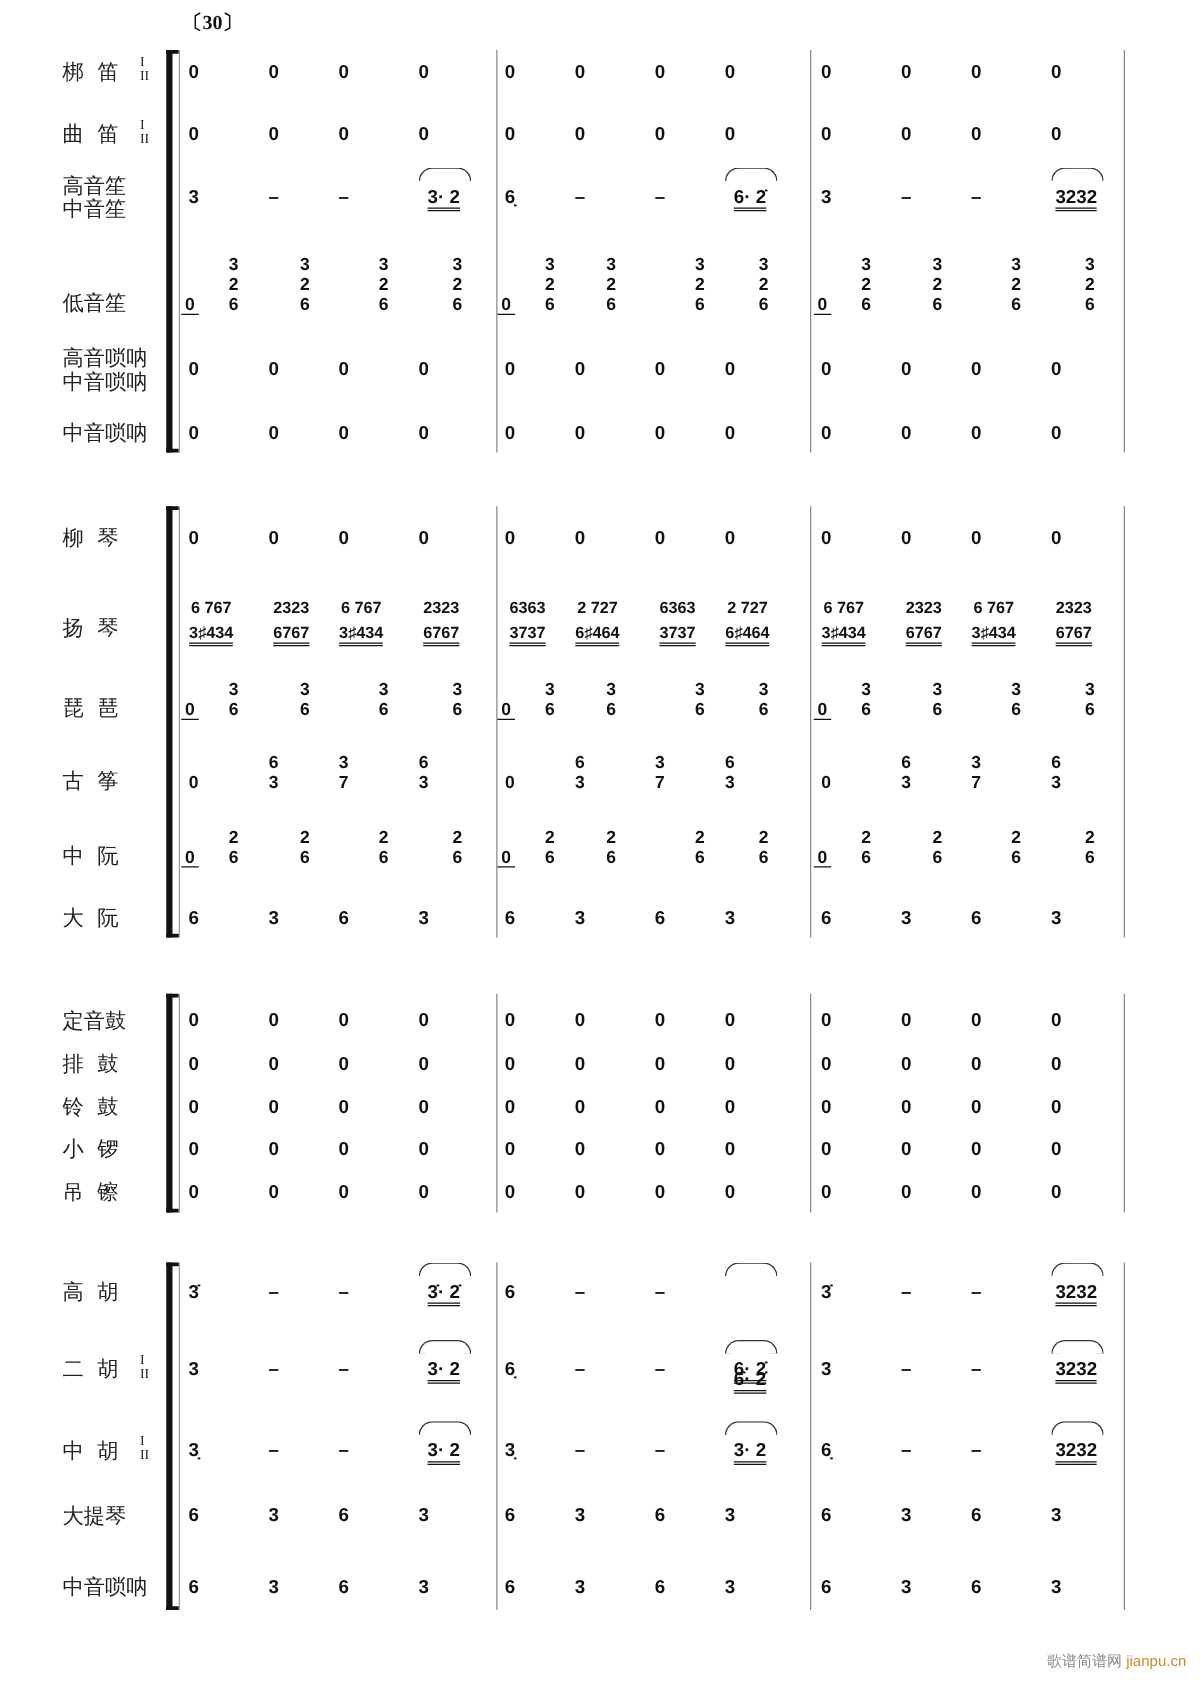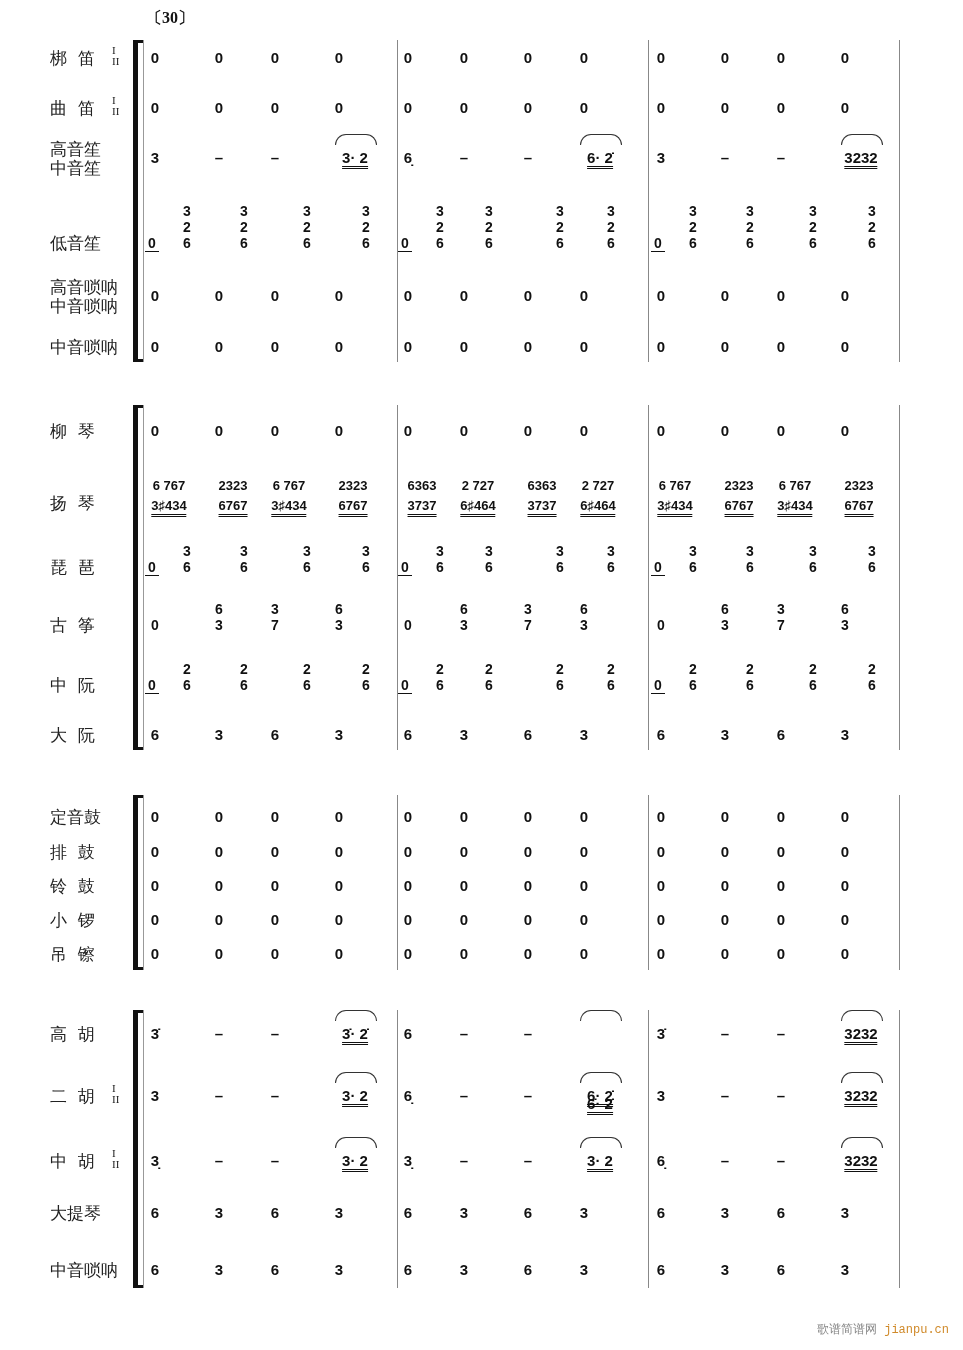--- a/index.html
+++ b/index.html
@@ -15,21 +15,21 @@
   .brace:before{top:0;} .brace:after{bottom:0;}
   .sysline{position:absolute;left:143px;width:1px;background:#999;}
   .barline{position:absolute;width:1px;background:#888;}
   .note{position:absolute;font-weight:bold;font-size:15px;line-height:16px;transform:translateX(-50%);
         white-space:pre;text-align:center;}
   .note.ul{border-bottom:1px solid #111;}
   .note.ul2{border-bottom:3px double #111;}
   .chord{position:absolute;transform:translateX(-50%);font-weight:bold;font-size:14px;line-height:14px;
         text-align:center;width:14px;}
   .slur{position:absolute;border:1px solid #333;border-bottom:none;border-radius:20px 20px 0 0;height:10px;}
-  .watermark{position:absolute;right:14px;bottom:12px;font-size:12px;color:#888;font-family:Liberation Mono, monospace;}
+  .watermark{position:absolute;right:14px;bottom:12px;font-size:12px;color:#888;font-family:Liberation Sans, sans-serif;}
   .watermark .en{color:#d08a2a;}
 </style>
 </head>
 <body>
 
 <div id="page">
   <div class="rehearsal">〔30〕</div>
   <div id="score">
       <div class="brace" style="top: 40px; height: 322px;"></div>
       <div class="sysline" style="top: 40px; height: 322px;"></div>

